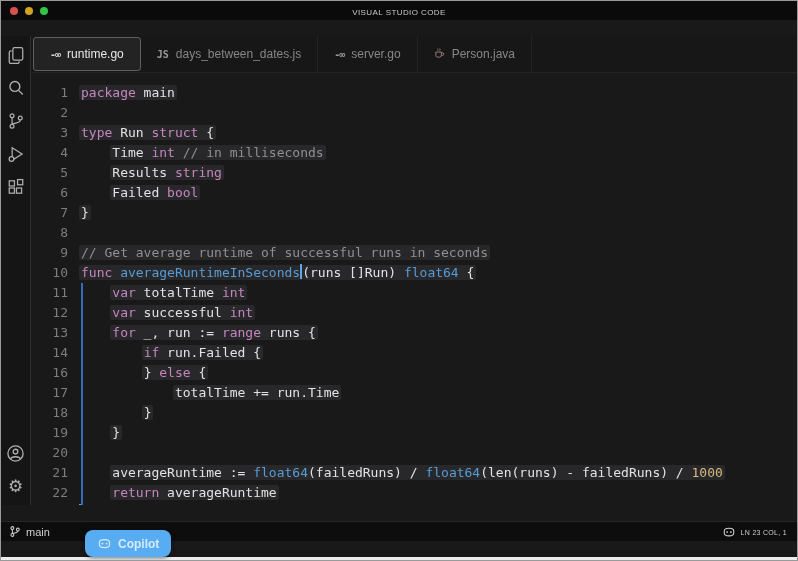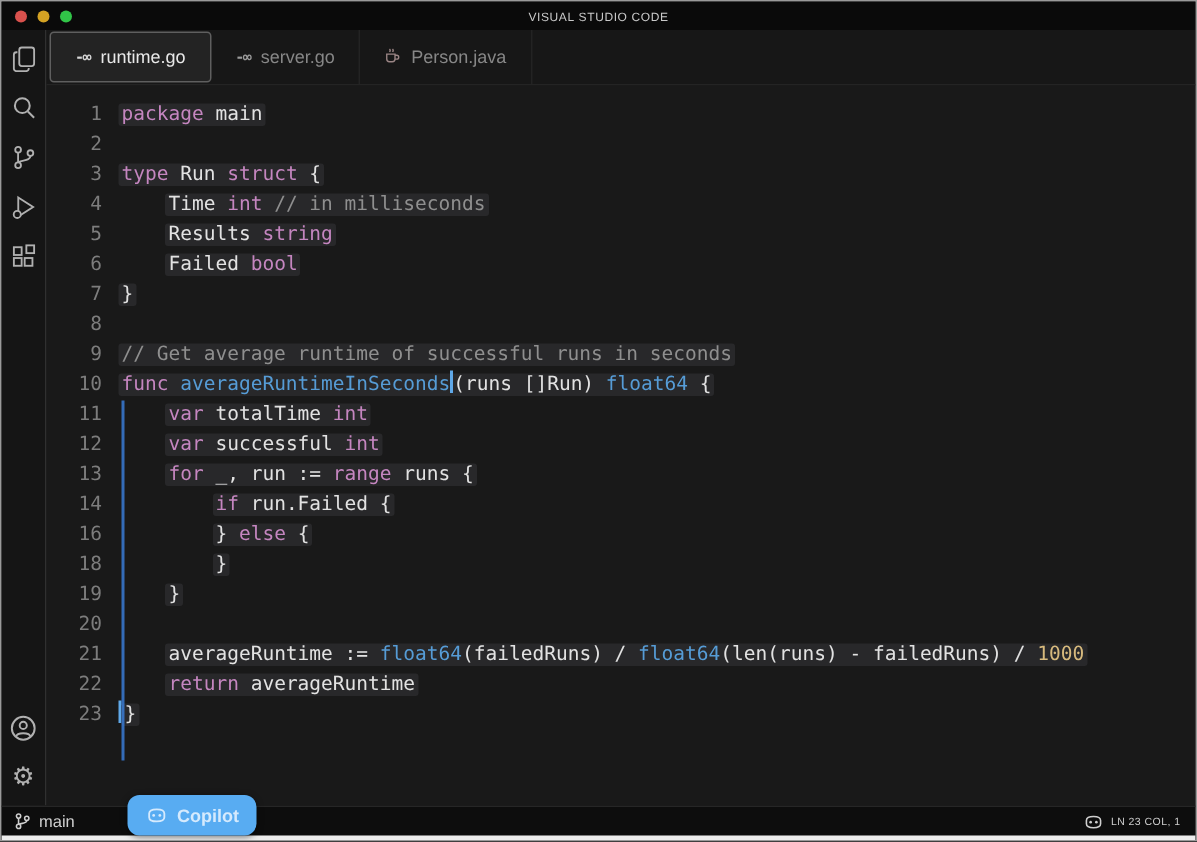--- a/index.html
+++ b/index.html
@@ -1,21 +1,21 @@
 <!DOCTYPE html>
 <html style="--kw: #c586c0; --fn: #569cd6; --num: #d7ba7d; --cm: #8f8f8f; --txt: #e2e2e2; --guide: #3a7bd5; --copilot: #58acf2; --tl_red: #d9514d; --tl_yellow: #d4a223; --tl_green: #31c548;"><head>
 <meta charset="utf-8">
 <style>
   * { margin:0; padding:0; box-sizing:border-box; }
   html,body { background:#2a2a2a; }
   .window{
     width:798px; height:561px; position:relative; overflow:hidden;
     border:1px solid #9a9a9a; background:#191919;
     font-family:"Liberation Sans", sans-serif;
-    display:flex; flex-direction:column;
+    display:flex; flex-direction:column;gap:16px;
   }
   
   .titlebar{
     height:19px; flex:none; background:#0a0a0a; position:relative;
     display:flex; align-items:center; justify-content:center;
   }
   .traffic{ position:absolute; left:9px; top:0; height:100%; display:flex; align-items:center; gap:7px; }
   .tl{ width:8px; height:8px; border-radius:50%; }
   .tl.red{ background:var(--tl_red,#d9514d); }
   .tl.yellow{ background:var(--tl_yellow,#d4a223); }
@@ -144,20 +144,24 @@
       <div class="ab-item" style="margin-bottom:9px;">
         <span class="gear-glyph">⚙</span>
       </div>
     </div>
 
     <div class="editor-col">
       <div class="tabbar">
         <div class="tab active">
           <span class="tabicon">-∞</span>
           <span>runtime.go</span>
+        </div>
+        <div class="tab">
+          <span class="tabicon" style="letter-spacing:0;">JS</span>
+          <span>days_between_dates.js</span>
         </div>
         <div class="tab">
           <span class="tabicon">-∞</span>
           <span>server.go</span>
         </div>
         <div class="tab">
           <span>
             <svg width="11" height="12" viewBox="0 0 12 12" fill="none" stroke="#9b8585" stroke-width="1">
               <path d="M2 5 h6 v3.5 a2 2 0 0 1 -2 2 h-2 a2 2 0 0 1 -2 -2 z"></path>
               <path d="M8 5.8 h1.3 a1.4 1.4 0 0 1 0 2.8 H8"></path>
@@ -179,20 +183,21 @@
             <div class="line"><span class="ln">6</span><span class="code">    <span class="chunk"><span class="t-pl">Failed </span><span class="t-kw">bool</span></span></span></div>
             <div class="line"><span class="ln">7</span><span class="code"><span class="chunk"><span class="t-pl">}</span></span></span></div>
             <div class="line"><span class="ln">8</span><span class="code"></span></div>
             <div class="line"><span class="ln">9</span><span class="code"><span class="chunk"><span class="t-cm">// Get average runtime of successful runs in seconds</span></span></span></div>
             <div class="line"><span class="ln">10</span><span class="code"><span class="chunk"><span class="t-kw">func</span><span class="t-pl"> </span><span class="t-fn">averageRuntimeInSeconds</span><span class="cursor"></span><span class="t-pl">(runs []Run) </span><span class="t-fn">float64</span><span class="t-pl"> {</span></span></span></div>
             <div class="line"><span class="ln">11</span><span class="code">    <span class="chunk"><span class="t-kw">var</span><span class="t-pl"> totalTime </span><span class="t-kw">int</span></span></span></div>
             <div class="line"><span class="ln">12</span><span class="code">    <span class="chunk"><span class="t-kw">var</span><span class="t-pl"> successful </span><span class="t-kw">int</span></span></span></div>
             <div class="line"><span class="ln">13</span><span class="code">    <span class="chunk"><span class="t-kw">for</span><span class="t-pl"> _, run := </span><span class="t-kw">range</span><span class="t-pl"> runs {</span></span></span></div>
             <div class="line"><span class="ln">14</span><span class="code">        <span class="chunk"><span class="t-kw">if</span><span class="t-pl"> run.Failed {</span></span></span></div>
             <div class="line"><span class="ln">16</span><span class="code">        <span class="chunk"><span class="t-pl">} </span><span class="t-kw">else</span><span class="t-pl"> {</span></span></span></div>
+            <div class="line"><span class="ln">17</span><span class="code">            <span class="chunk"><span class="t-pl">totalTime += run.Time</span></span></span></div>
             <div class="line"><span class="ln">18</span><span class="code">        <span class="chunk"><span class="t-pl">}</span></span></span></div>
             <div class="line"><span class="ln">19</span><span class="code">    <span class="chunk"><span class="t-pl">}</span></span></span></div>
             <div class="line"><span class="ln">20</span><span class="code"></span></div>
             <div class="line"><span class="ln">21</span><span class="code">    <span class="chunk"><span class="t-pl">averageRuntime := </span><span class="t-fn">float64</span><span class="t-pl">(failedRuns) / </span><span class="t-fn">float64</span><span class="t-pl">(len(runs) - failedRuns) / </span><span class="t-num">1000</span></span></span></div>
             <div class="line"><span class="ln">22</span><span class="code">    <span class="chunk"><span class="t-kw">return</span><span class="t-pl"> averageRuntime</span></span></span></div>
             <div class="line"><span class="ln">23</span><span class="code"><span class="cursor"></span><span class="chunk"><span class="t-pl">}</span></span></span></div>
           </div>
       </div>
     </div>
   </div>

